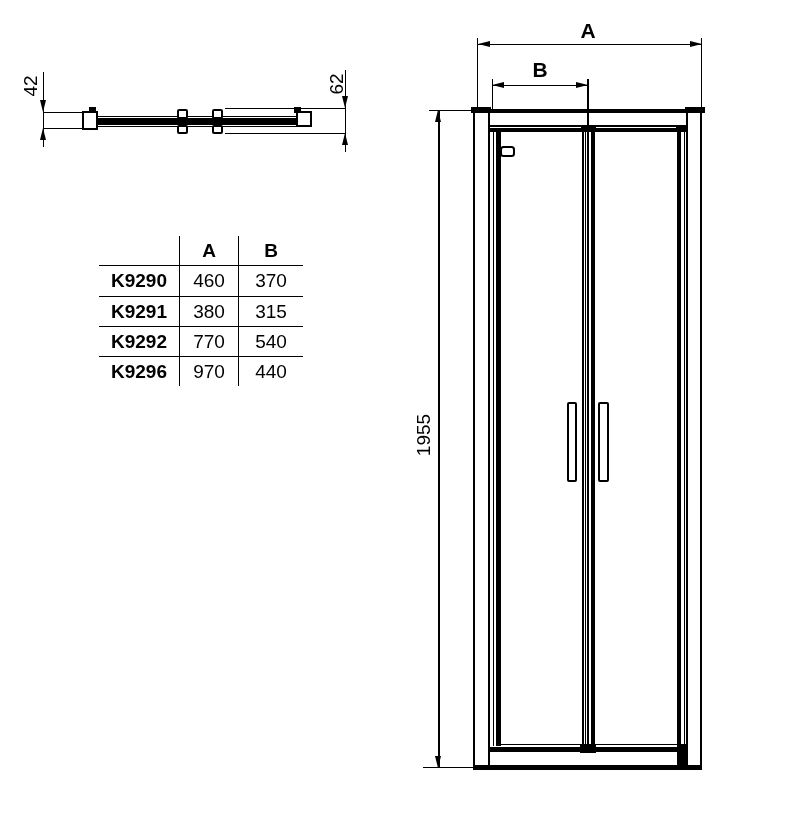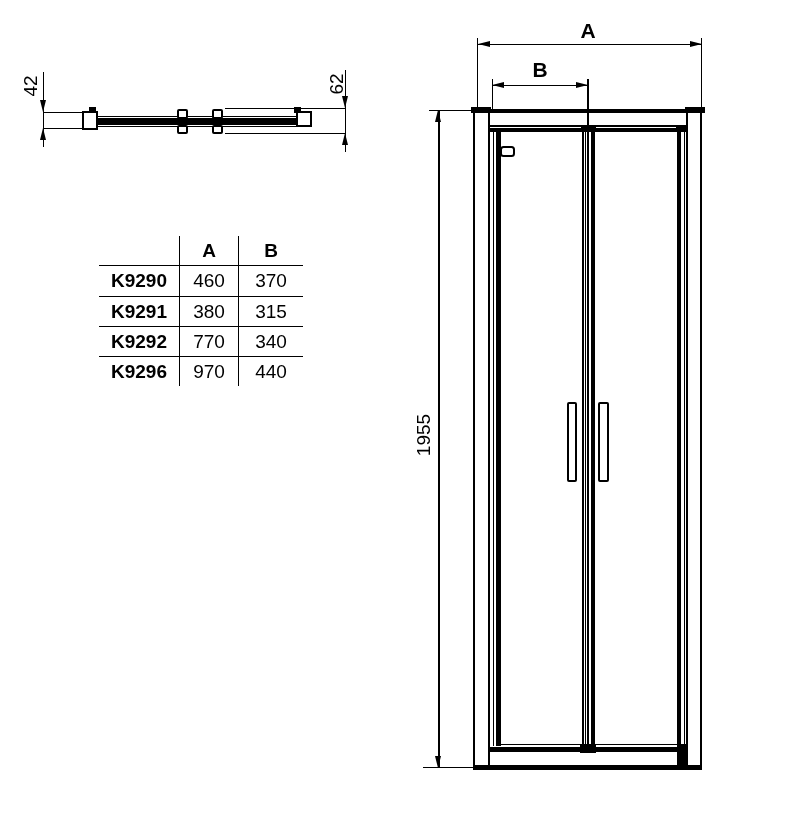--- a/index.html
+++ b/index.html
@@ -78,21 +78,21 @@
       <div class="tc c2">370</div>
     </div>
     <div class="trow hb">
       <div class="tc c0">K9291</div>
       <div class="tc c1">380</div>
       <div class="tc c2">315</div>
     </div>
     <div class="trow hb">
       <div class="tc c0">K9292</div>
       <div class="tc c1">770</div>
-      <div class="tc c2">340</div>
+      <div class="tc c2">540</div>
     </div>
     <div class="trow">
       <div class="tc c0">K9296</div>
       <div class="tc c1">970</div>
       <div class="tc c2">440</div>
     </div>
   </div>
 
   <div class="abs" style="left:0;top:0;">
 

